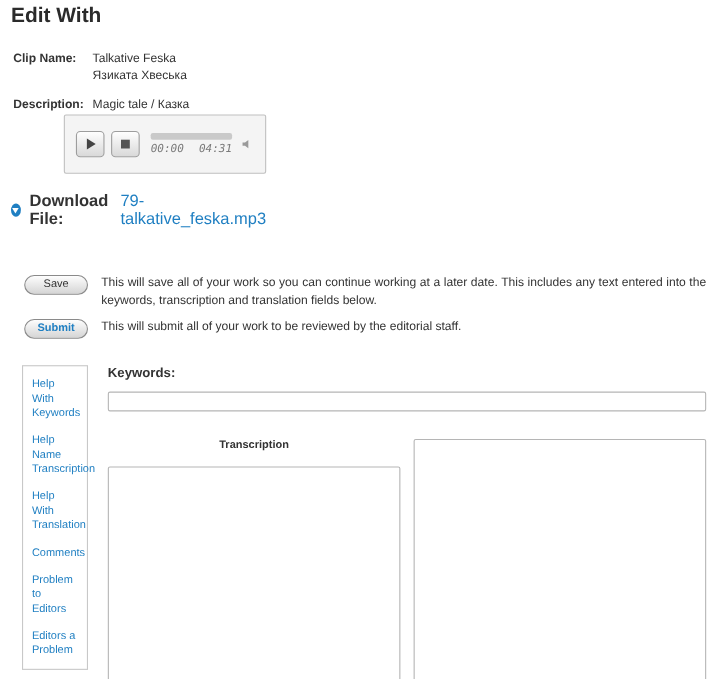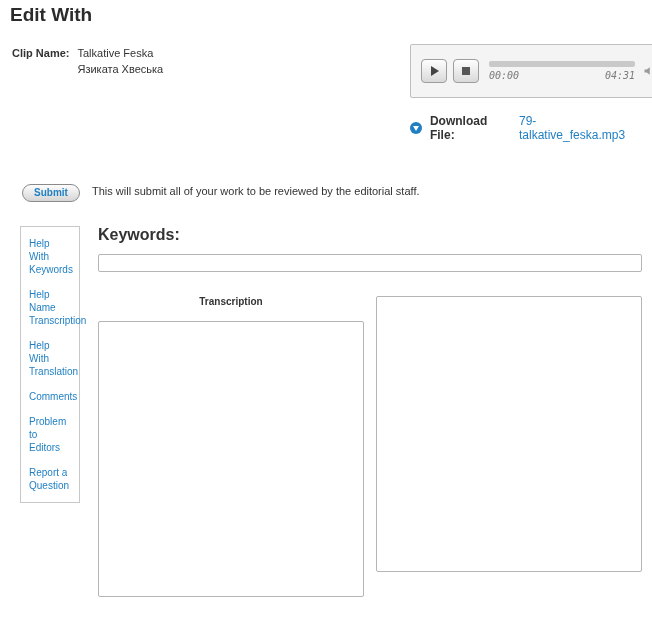--- a/index.html
+++ b/index.html
@@ -15,36 +15,37 @@
   h1 {
     font-size: 19px;
     font-weight: bold;
     margin: 4px 0 18px 0;
     color: #2b2b2b;
   }
   .top-row {
     display: flex;
     justify-content: space-between;
     align-items: flex-start;
+    flex-direction: column;
   }
   .meta-table td {
     vertical-align: top;
     padding: 1px 6px 1px 0;
     font-size: 11px;
   }
   .meta-table td.label {
     font-weight: bold;
     white-space: nowrap;
   }
   .player-col {
     width: 232px;
     text-align: right;
   }
   .player {
-    width: 256px;
+    width: 184px;
     height: 54px;
     border: 1px solid #bfbfbf;
     background: #f4f4f4;
     border-radius: 2px;
     display: flex;
     align-items: center;
     padding: 16px 10px;
     margin-left: auto;
   }
   .pbtn {
@@ -86,21 +87,21 @@
     font-size: 10px;
     font-style: italic;
     color: #7a7a7a;
   }
   .vol {
     width: 12px; height: 12px;
     color: #999;
   }
   .dl-row {
     margin-top: 16px;
-    font-size: 12px;
+    font-size: 15px;
     text-align: left;
     padding-left: 0;
     display: flex;
     align-items: center;
     justify-content: space-between;
   }
   .dl-icon {
     width: 12px; height: 12px;
     background: #1f7fc2;
     border-radius: 50%;
@@ -168,21 +169,21 @@
     line-height: 1.3;
   }
   .help-box a:last-child { margin-bottom: 0; }
 
   .main-col {
     flex: 1;
     margin-left: 18px;
   }
   .kw-label {
     font-weight: bold;
-    font-size: 16px;
+    font-size: 12px;
     margin-bottom: 10px;
   }
   .kw-input {
     width: 100%;
     height: 18px;
     border: 1px solid #b5b5b5;
     border-radius: 2px;
     font-size: 11px;
     padding: 1px 3px;
     resize: none;
@@ -222,20 +223,24 @@
       <td>Talkative Feska</td>
     </tr>
     <tr>
       <td></td>
       <td>Язиката Хвеська</td>
     </tr>
     <tr>
           <td style="height:8px"></td>
           <td></td>
         </tr>
+    <tr>
+      <td class="label">Description:</td>
+      <td>Magic tale / Казка</td>
+    </tr>
   </tbody>
     </table>
 
   <div class="player-col">
     <div class="player">
       <div class="pbtn">
         <div class="play-glyph"></div>
       </div>
       <div class="pbtn">
         <div class="stop-glyph"></div>
@@ -257,33 +262,37 @@
           <span class="dl-arrow"></span>
         </span>
       <span class="dl-label">Download File:</span>
       <a href="#" class="dl-link">79-talkative_feska.mp3</a>
     </div>
   </div>
 </div>
 
 <div class="actions">
   <div class="action-row">
+    <div class="pill-btn">Save</div>
+    <div class="action-text">This will save all of your work so you can continue working at a later date. This includes any text entered into the keywords, transcription and translation fields below.</div>
+  </div>
+  <div class="action-row">
     <div class="pill-btn blue">Submit</div>
     <div class="action-text">This will submit all of your work to be reviewed by the editorial staff.</div>
   </div>
 </div>
 
 <div class="lower">
   <div class="help-box">
     <a href="#">Help With Keywords</a>
     <a href="#">Help Name Transcription</a>
     <a href="#">Help With Translation</a>
     <a href="#">Comments</a>
     <a href="#">Problem to Editors</a>
-    <a href="#">Report a Question</a>
+    <a href="#">Editors a Problem</a>
   </div>
 
   <div class="main-col">
     <div class="kw-label">Keywords:</div>
     <textarea class="kw-input" value="" style=""></textarea>
 
     <div class="tt-row">
       <div class="tt-col">
         <div class="tt-head">Transcription</div>
         <textarea class="tt-area" value="" style=""></textarea>

